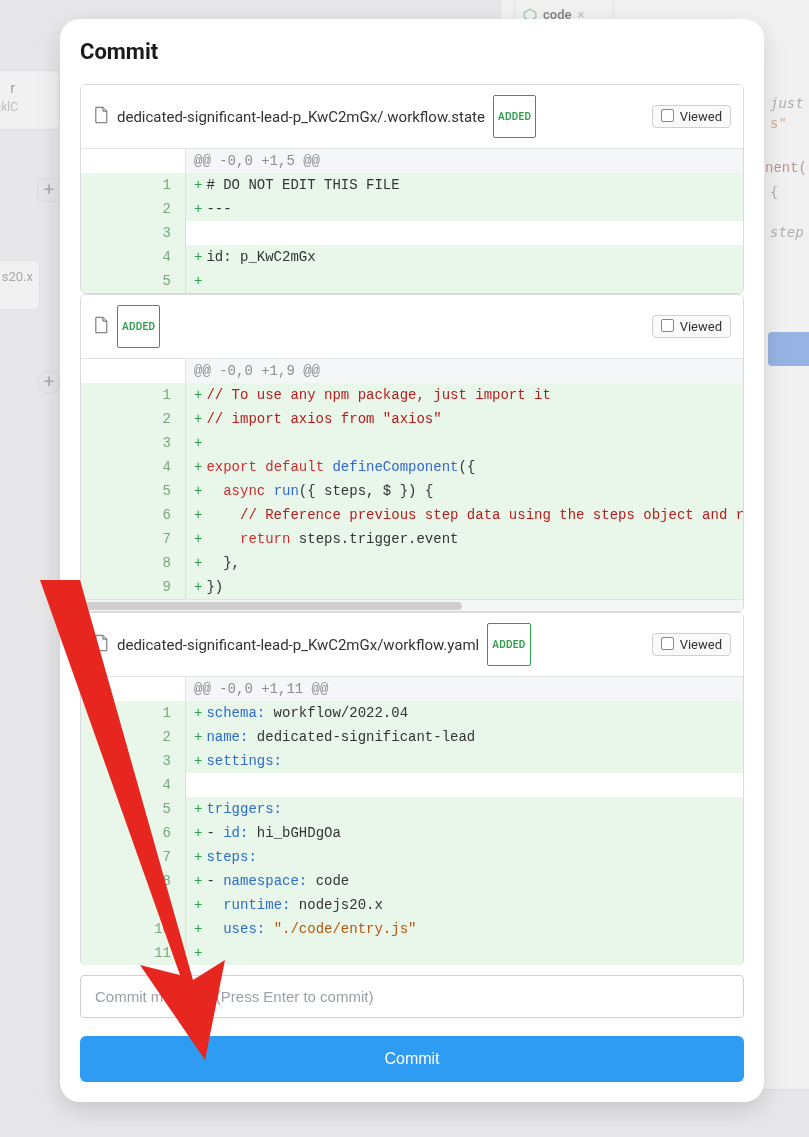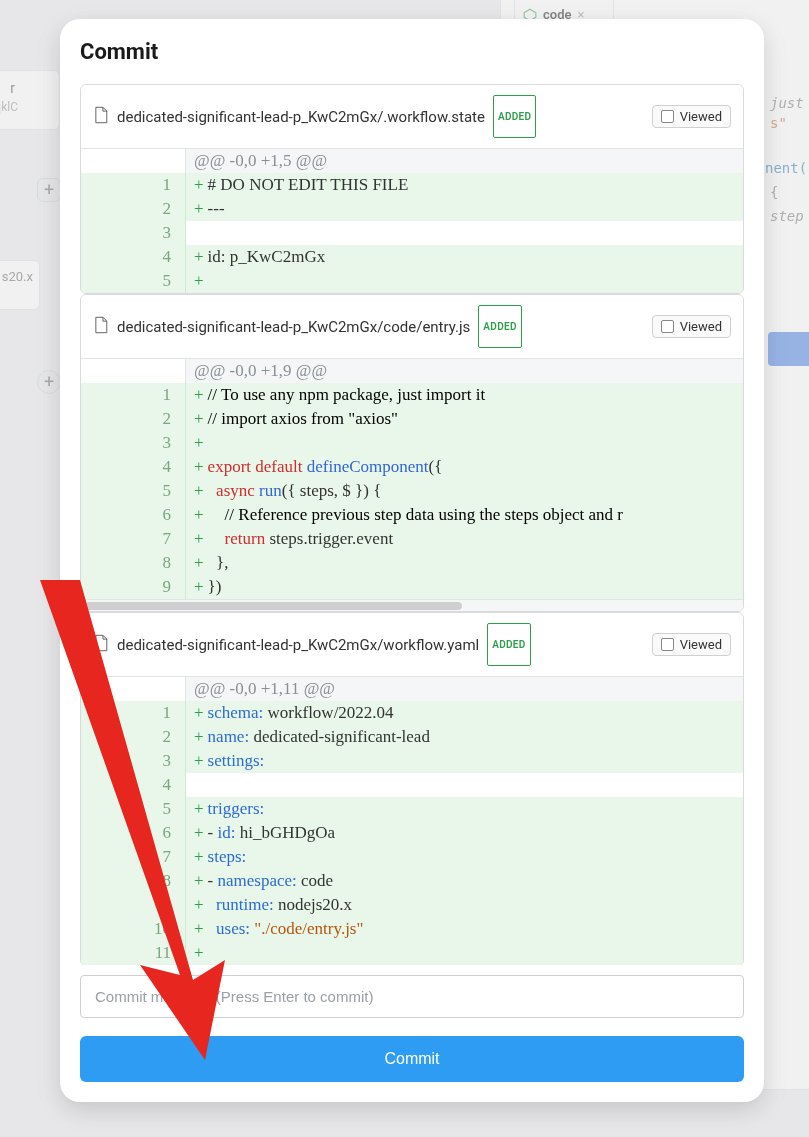--- a/index.html
+++ b/index.html
@@ -20,21 +20,21 @@
   }
   .bg-fragment {
     position: absolute;
     font-family: ui-monospace, Menlo, Monaco, Consolas, monospace;
     font-size: 14px;
     color: #666;
     white-space: pre;
     font-style: italic;
     text-align: right;
   }
-  .bg-fragment.name { color: #0369a1; font-style: normal; }
+  .bg-fragment.name { color: #7f1d1d; font-style: normal; font-family: Liberation Mono, monospace; }
   .modal-overlay {
     position: absolute;
     inset: 0;
     background: rgba(230,230,232,0.55);
   }
   .modal {
     position: absolute;
     left: 60px;
     top: 19px;
     width: 704px;
@@ -88,39 +88,39 @@
     color: #2e9e4a;
     font-size: 10px;
     padding: 15px 4px;
     border-radius: 2px;
     font-weight: 600;
     letter-spacing: 0.3px;
   }
   .spacer { flex: 1; }
   .viewed-wrap {
     display: flex;
-    align-items: center;
+    align-items: flex-start;
     gap: 6px;
     border: 1px solid #d0d0d2;
     border-radius: 4px;
     padding: 3px 8px;
     font-size: 13px;
     color: #333;
     background: #fafafa;
   }
   .viewed-checkbox {
     width: 13px;
     height: 13px;
     border: 1.3px solid #888;
     border-radius: 2px;
     background: #fff;
   }
   .diff-grid {
-    font-family: Liberation Serif, serif;
-    font-size: 17px;
+    font-family: Liberation Mono, monospace;
+    font-size: 14px;
     line-height: 24px;
     border-top: 1px solid #e2e3e5;
   }
   .diff-row { display: flex; }
   .gutter {
     width: 105px;
     text-align: right;
     padding-right: 14px;
     color: #9aa0a6;
     user-select: none;
@@ -137,21 +137,21 @@
     text-overflow: clip;
     color: #333;
   }
   .hunk-cell { background: #f5f6f7; color: #8a8f94; }
   .add-cell { background: #e8f7e9; }
   .plus { color: #2e9e4a; margin-right: 4px; }
   .tk-kw { color: #cf2e2e; }
   .tk-fn { color: #3366d6; }
   .tk-key { color: #2d6cd1; }
   .tk-str { color: #b55610; }
-  .tk-cmt { color: #000000; }
+  .tk-cmt { color: #b91c1c; }
 
   .hscroll {
     height: 12px;
     background: #f5f6f7;
     position: relative;
     border-top: 1px solid #e2e3e5;
   }
   .hscroll-thumb {
     position: absolute;
     left: 4px;
@@ -236,21 +236,21 @@
     <svg width="14" height="14" viewBox="0 0 24 24" fill="none" stroke="#2e9e4a" stroke-width="2">
         <polygon points="12,2 22,8 22,16 12,22 2,16 2,8"></polygon>
       </svg>
     <span style="font-weight:600;">code</span>
     <span style="color:#888;">×</span>
   </div>
   <div class="bg-fragment" style="left:770px; top:95px;">just</div>
   <div class="bg-fragment" style="left:770px; top:115px; font-style:normal; color:#b55610;">s"</div>
   <div class="bg-fragment name" style="left:765px; top:160px;">nent(</div>
   <div class="bg-fragment" style="left:770px; top:184px; font-style:normal;">{</div>
-  <div class="bg-fragment" style="left:770px; top:208px;">step</div>
+  <div class="bg-fragment" style="left:770px; top:224px;">step</div>
   <div class="bg-fragment" style="left:722px; top:229px; font-style:normal;">event</div>
   <div class="bg-btn" style="left:768px; top:332px; width:50px; height:34px;"></div>
 </div>
 
 <div class="modal-overlay"></div>
 
 <div class="modal">
   <div class="modal-title">Commit</div>
 
   <div class="files-area" id="files-area">
@@ -293,21 +293,20 @@
             <div class="cell add-cell"><span class="plus">+</span></div>
           </div>
         </div>
       </div>
       <div class="file-block">
         <div class="file-header">
           <span><svg class="file-icon-svg" viewBox="0 0 24 28">
               <path d="M4 2 H15 L21 8 V26 H4 Z"></path>
               <path d="M15 2 V8 H21"></path>
             </svg></span>
-          <span class="file-path">dedicated-significant-lead-p_KwC2mGx/code/entry.js</span>
           <span class="added-badge">ADDED</span>
           <span class="spacer"></span>
           <label class="viewed-wrap">
             <span class="viewed-checkbox"></span>
             <span>Viewed</span>
           </label>
         </div>
         <div class="diff-grid">
           <div class="diff-row">
             <div class="gutter hunk-g"></div>

